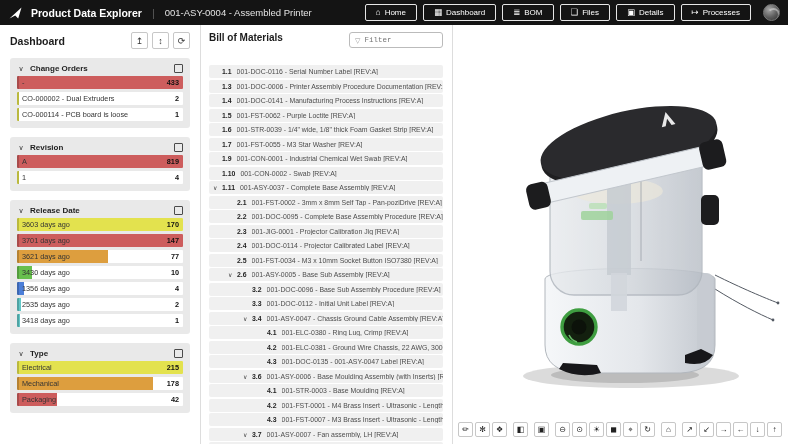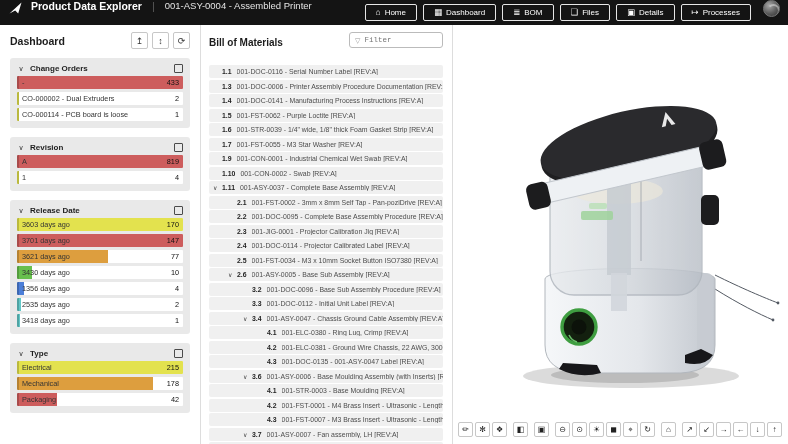--- a/index.html
+++ b/index.html
@@ -1,21 +1,21 @@
 <!DOCTYPE html>
 <html><head>
 <meta charset="utf-8">
 <style>
   * { margin:0; padding:0; box-sizing:border-box; }
   html,body { width:788px; height:444px; overflow:hidden; }
   body { font-family:"Liberation Sans","DejaVu Sans",sans-serif; background:#fff; color:#222; }
   .app { width:788px; height:444px; display:flex; flex-direction:column; overflow:hidden; background:#fff; }
 
   
-  .header { height:25px; background:#141414; display:flex; padding:0 8px; gap:8px; flex-shrink:0; }
+  .header { height:25px; background:#141414; display:flex; align-items:center; padding:0 8px; gap:8px; flex-shrink:0; }
   .logo { width:15px; height:15px; display:flex; align-items:center; justify-content:center; }
   .app-title { color:#fff; font-weight:bold; font-size:10.5px; white-space:nowrap; }
   .title-sep { color:#5a5a5a; font-size:11px; margin:0 2px; }
   .doc-title { color:#e3e3e3; font-size:9.5px; white-space:nowrap; }
   .nav { margin-left:auto; display:flex; gap:6px; align-items:center; }
   .nav-btn { display:flex; align-items:center; gap:4px; background:#141414; color:#fff; border:1px solid #e6e6e6; border-radius:2px; font-size:8px; padding:3px 10px; cursor:pointer; font-family:inherit; white-space:nowrap; }
   .nav-btn .ic { font-size:8.5px; line-height:1; }
   .avatar { width:17px; height:17px; border-radius:50%; margin-left:4px; background:radial-gradient(circle at 35% 30%, #a8a8a8, #5c5c5c 55%, #2e2e2e); border:1px solid #777; position:relative; overflow:hidden; }
   .avatar:after { content:""; position:absolute; left:3px; top:3px; width:9px; height:9px; border-radius:50%; border:2px solid rgba(220,220,220,.55); border-left-color:transparent; border-bottom-color:transparent; }
 
@@ -29,25 +29,25 @@
   .sidebar-tools { margin-left:auto; display:flex; gap:4px; }
   .tool-btn { width:17px; height:17px; background:#fff; border:1px solid #c7c7c7; border-radius:2px; font-size:9px; color:#333; display:flex; align-items:center; justify-content:center; cursor:pointer; padding:0; }
   .card { background:#e9e9e9; border-radius:3px; padding:6px 7px 7px; margin-bottom:9px; }
   .card-header { display:flex; align-items:center; gap:5px; }
   .chev { font-size:7px; color:#333; width:8px; text-align:center; line-height:1; }
   .card-title { font-size:8px; font-weight:bold; color:#1e1e1e; }
   .checkbox { margin-left:auto; width:9px; height:9px; border:1.4px solid #4a4a4a; border-radius:1px; background:transparent; cursor:pointer; }
   .bar-row { position:relative; height:13px; background:#fff; border-radius:1px; margin-top:3px; overflow:hidden; cursor:pointer; }
   .bar-fill { position:absolute; top:0; bottom:0; left:0; border-left:2px solid rgba(0,0,0,.18); }
   .bar-label { position:absolute; left:5px; top:0; line-height:13px; font-size:7.3px; color:#333; white-space:nowrap; }
-  .bar-value { position:absolute; right:4px; top:0; line-height:13px; font-size:7.3px; font-weight:normal; color:#111; }
+  .bar-value { position:absolute; right:4px; top:0; line-height:13px; font-size:7.3px; font-weight:bold; color:#111; }
 
   
   .bom-panel { width:252px; flex-shrink:0; border-right:1px solid #ddd; padding:7px 9px 0 8px; display:flex; flex-direction:column; overflow:hidden; background:#fff; }
-  .bom-header { display:flex; align-items:flex-end; margin-bottom:17px; }
+  .bom-header { display:flex; align-items:flex-start; margin-bottom:17px; }
   .bom-title { font-weight:bold; font-size:10px; color:#1c1c1c; }
   .filter-box { margin-left:auto; width:94px; height:16px; border:1px solid #bbb; border-radius:3px; display:flex; align-items:center; padding:0 5px; gap:4px; background:#fff; }
   .funnel { color:#999; font-size:7px; line-height:1; }
   .filter-input { border:none; outline:none; width:100%; font-size:7.5px; font-family:Liberation Mono, monospace; color:#444; background:transparent; }
   .bom-list { flex:1; overflow:hidden; }
   .bom-row { height:13px; background:#f0f0f0; border-radius:2px; margin-bottom:1.5px; display:flex; align-items:center; cursor:pointer; }
   .bom-chev { width:9px; font-size:6px; color:#444; text-align:left; flex-shrink:0; }
   .bom-num { font-weight:bold; font-size:6.9px; color:#1e1e1e; margin-right:5px; flex-shrink:0; }
   .bom-text { font-size:6.9px; color:#4c4c4c; white-space:nowrap; overflow:hidden; }
 

